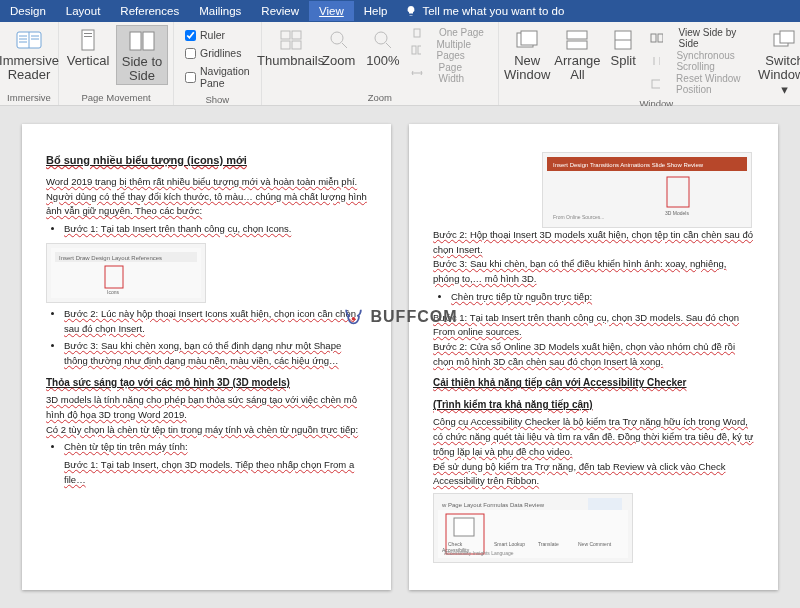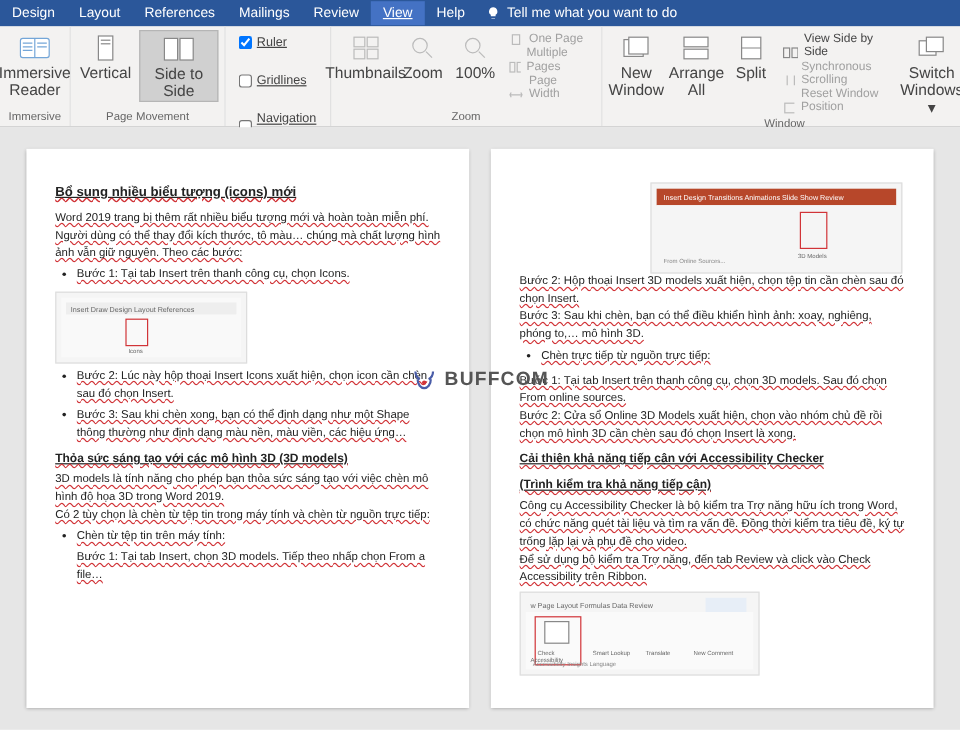--- a/index.html
+++ b/index.html
@@ -9,27 +9,27 @@
 .menubar .mi { padding: 4px 10px; cursor: pointer; }
 .menubar .mi.active { background: #4472c4; text-decoration: underline; }
 .menubar .tell { display: flex; align-items: center; gap: 5px; padding-left: 8px; }
 .menubar .bulb { width: 12px; height: 12px; display: inline-flex; justify-content: center; }
 
 .ribbon { background: #f3f2f1; height: 84px; display: flex; border-bottom: 1px solid #d4d4d4; }
 .group { border-right: 1px solid #e1e1e1; display: flex; flex-direction: column; justify-content: space-between; padding: 3px 5px 1px 5px; }
 .group-label { font-size: 9.5px; color: #666; text-align: center; padding: 1px 0; }
 .grow { display: flex; align-items: flex-start; gap: 4px; }
 .big-btn { display: flex; flex-direction: column; align-items: center; justify-content: flex-start; width: 48px; padding-top: 3px; cursor: pointer; font-size: 13px; text-align: center; line-height: 1.1; color: #444; }
-.big-btn.active { background: #d0d0d0; border: 1px solid #b5b5b5; width: 66px; }
+.big-btn.active { background: #d0d0d0; border: 1px solid #b5b5b5; width: 52px; }
 .icn { width: 28px; height: 24px; display: flex; align-items: center; justify-content: center; margin-bottom: 2px; }
-.checks { display: flex; flex-direction: column; gap: 20px; padding: 4px 6px; font-size: 10.5px; color: #444; text-decoration: underline; }
+.checks { display: flex; flex-direction: column; gap: 6px; padding: 4px 6px; font-size: 10.5px; color: #444; }
 .checks label { display: flex; align-items: center; gap: 4px; cursor: pointer; }
 .checks input { width: 11px; height: 11px; }
 .mini-list { display: flex; flex-direction: column; gap: 1px; padding: 2px 4px; font-size: 10px; color: #a0a0a0; }
-.mini-list div { display: flex; align-items: flex-end; gap: 5px; }
+.mini-list div { display: flex; align-items: center; gap: 16px; }
 .disabled { color: #a0a0a0; }
 
 .workspace { background: #e6e6e6; height: 502px; display: flex; gap: 18px; padding: 18px 22px; position: relative; }
 .page { background: #fff; flex: 1; box-shadow: 0 1px 3px rgba(0,0,0,.3); padding: 22px 24px; font-size: 9.5px; color: #222; line-height: 1.55; overflow: hidden; }
 .page h3 { font-size: 11px; margin: 6px 0; text-decoration: underline; font-weight: bold; }
 .page h4 { font-size: 10px; margin: 6px 0 3px 0; text-decoration: underline; font-weight: bold; }
 .page .red { text-decoration: underline; text-decoration-color: #d13438; text-decoration-style: wavy; }
 .page ul { margin: 3px 0 6px 18px; }
 .page li { margin-bottom: 3px; }
 .img-ph { background: #f5f5f5; border: 1px solid #ddd; display: flex; align-items: center; justify-content: center; color: #999; font-size: 8px; margin: 4px 0; }

